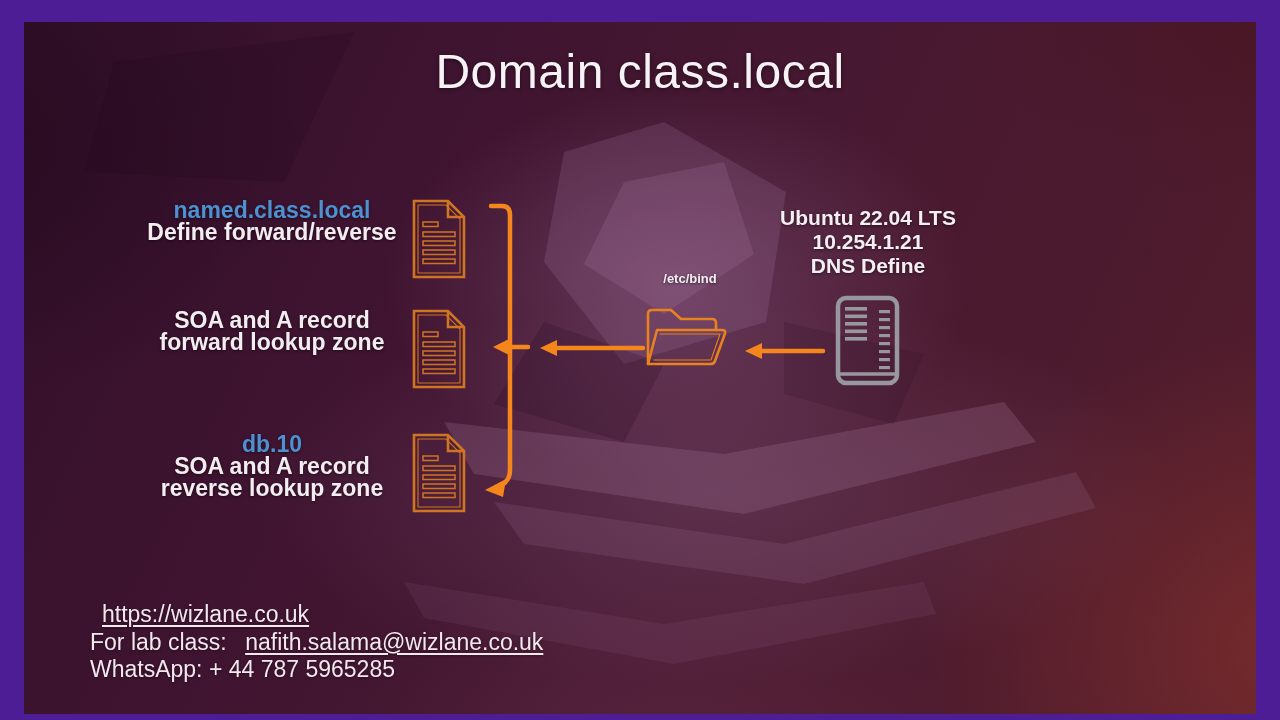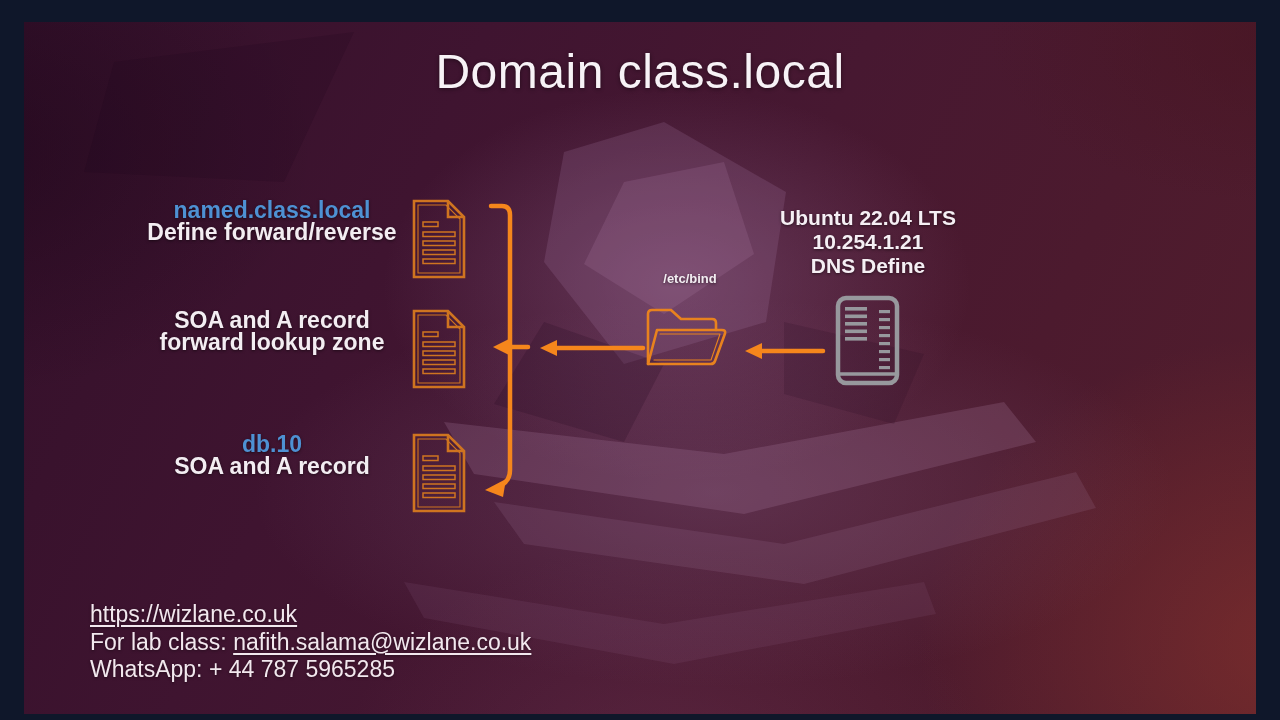--- a/index.html
+++ b/index.html
@@ -5,21 +5,21 @@
   html, body {
     margin: 0;
     padding: 0;
     background: #000;
     font-family: "Liberation Sans", sans-serif;
   }
   .frame {
     position: relative;
     width: 1280px;
     height: 720px;
-    background: #0f172a;
+    background: #4c1d95;
     overflow: hidden;
   }
   .content {
     position: absolute;
     left: 24px;
     top: 22px;
     width: 1232px;
     height: 692px;
     overflow: hidden;
     background:
@@ -117,20 +117,21 @@
     font-size: 23px;
     line-height: 27.5px;
     color: #f2e8ee;
     text-shadow: 0 1px 3px rgba(0,0,0,0.4);
   }
   .footer a, .footer .link {
     color: #f2e8ee;
     text-decoration: underline;
     text-underline-offset: 3px;
     cursor: pointer;
+    margin-left: 12px;
   }
 </style>
 </head>
 <body>
 
 <div class="frame">
 
   <div class="content">
     <svg class="bg-poly" width="1232" height="692" viewBox="0 0 1232 692">
       <polygon points="540,130 640,100 762,170 742,300 600,342 520,240" fill="rgba(172,126,170,0.20)"></polygon>
@@ -180,20 +181,21 @@
         <rect x="13" y="44" width="32" height="4.5"></rect>
         <rect x="13" y="53" width="32" height="4.5"></rect>
         <rect x="13" y="62" width="32" height="4.5"></rect>
       </g>
     </g>
   </svg>
 
   <div class="file-label" style="top:433px">
     <div class="file-name">db.10</div>
     <div class="file-desc">SOA and A record</div>
+    <div class="file-desc">reverse lookup zone</div>
   </div>
   <svg class="doc-icon" style="top:431px" viewBox="0 0 58 84">
     <g fill="none" stroke="#cf7420">
       <path d="M4,4 H38 L54,20 V80 H4 Z" stroke-width="2.6"></path>
       <path d="M38,4 V20 H54" stroke-width="2.6"></path>
       <path d="M8,8 H36 L50,22 V76 H8 Z" stroke-width="1.1"></path>
       <g stroke-width="1.5">
         <rect x="13" y="25" width="15" height="4.5"></rect>
         <rect x="13" y="35" width="32" height="4.5"></rect>
         <rect x="13" y="44" width="32" height="4.5"></rect>

